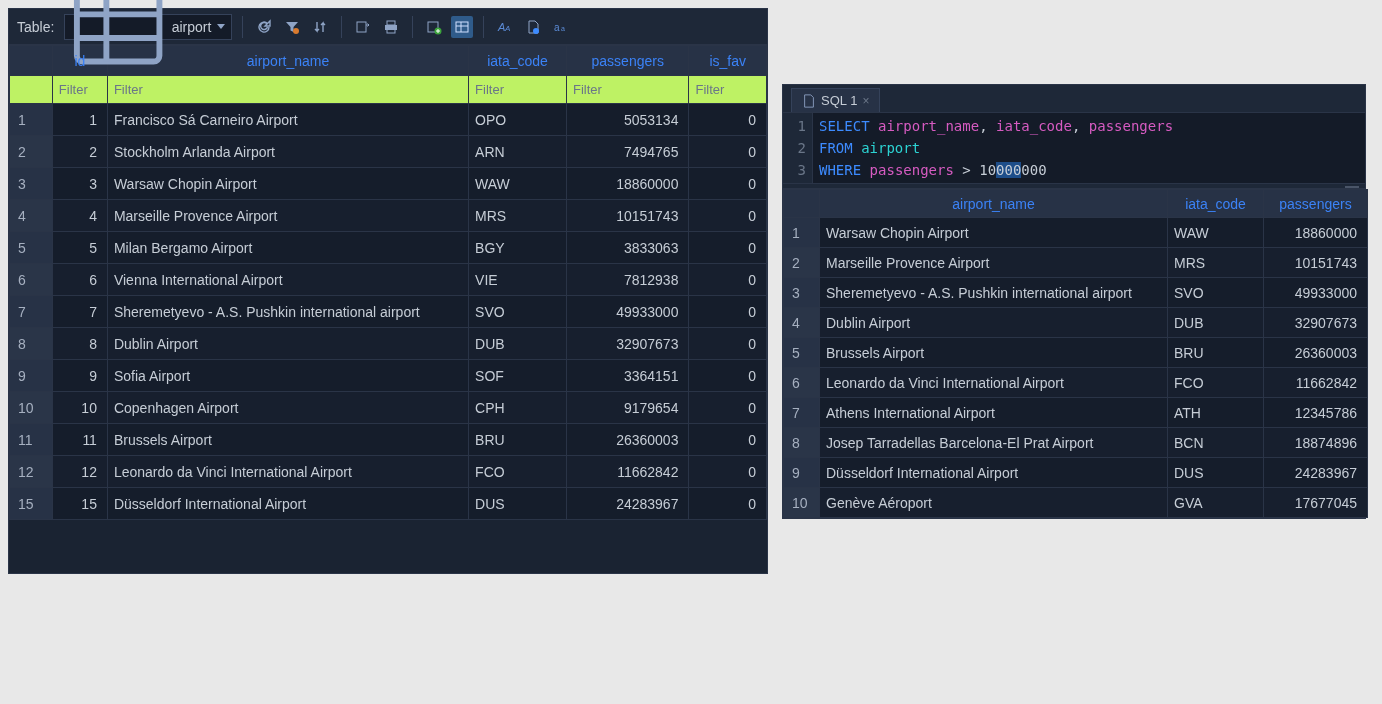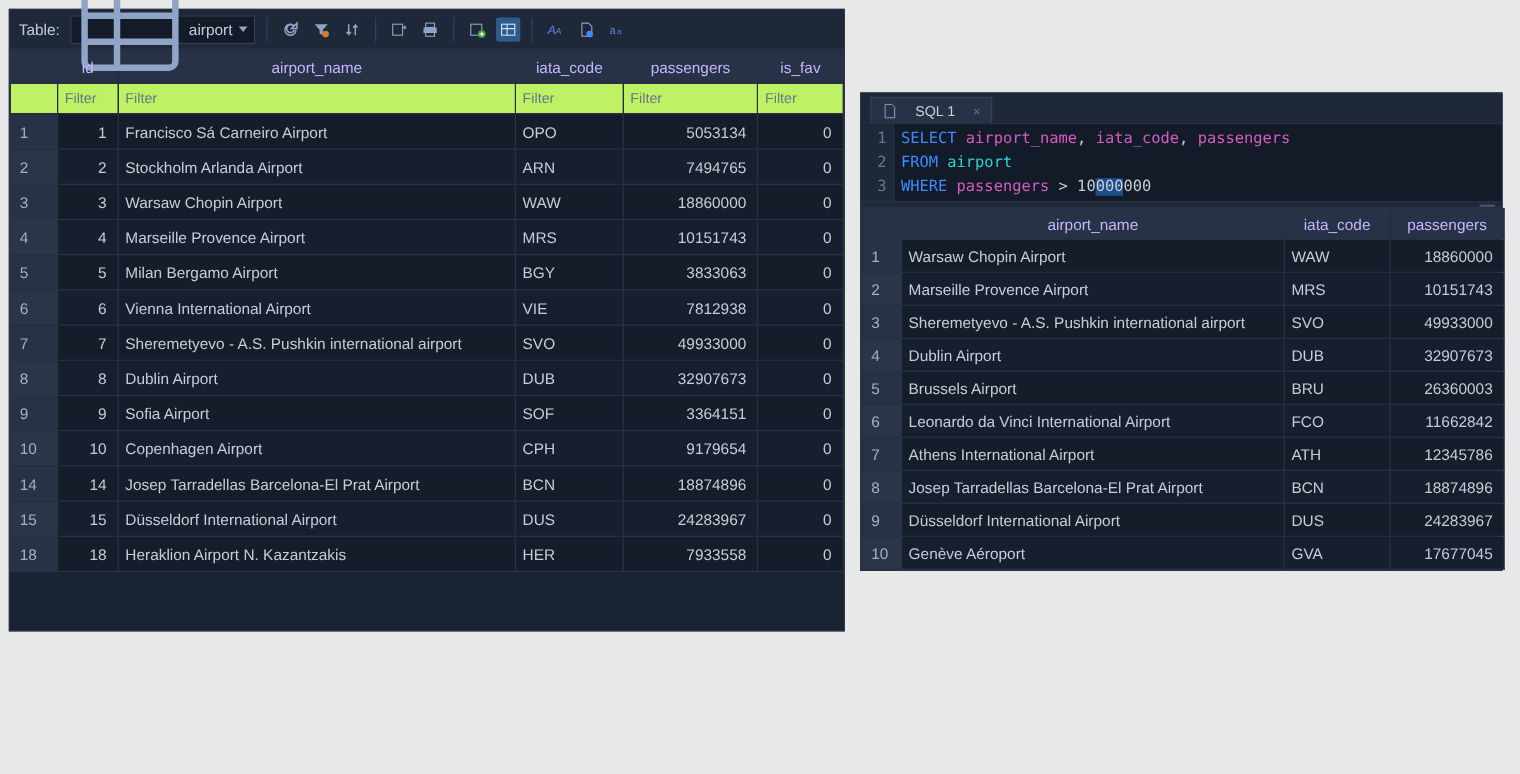--- a/index.html
+++ b/index.html
@@ -41,21 +41,21 @@
   .sep { width:1px; height:22px; background:#35425a; margin:0 4px; }
   .icon.active { background:#2f5b8a; }
   
   table.grid { border-collapse: collapse; width: 100%; table-layout: fixed; }
   .grid th, .grid td {
     border: 1px solid #2a3447; padding: 0 6px; height: 32px;
     overflow: hidden; white-space: nowrap; text-overflow: clip;
     font-size: 14px;
   }
   .grid thead th {
-    background: #273246; color: #c4b5fd; font-weight: normal;
+    background: #273246; color: #3b82f6; font-weight: normal;
     text-align: center; height: 30px;
   }
   .grid tr.filter-row td {
     background: #bef264; color: #6a7688; height: 28px; font-size: 13px;
   }
   .grid .rownum {
     background: #273246; color: #a6b0c0; text-align: left; width: 40px;
     padding-left: 8px;
   }
   .grid td { background: #151d2b; }
@@ -65,21 +65,21 @@
   .grid tbody tr:nth-child(even) .rownum { background:#2a3548; }
 
   
   .right { left: 782px; top: 84px; width: 584px; }
   .tabbar {
     display:flex; align-items:flex-end; height:28px;
     background:#1e2838; border-bottom:1px solid #2a3447; padding-left:8px;
   }
   .tab {
     background:#273246; height:24px; display:flex; align-items:center;
-    padding:0 10px; gap:16px; border:1px solid #35425a; border-bottom:none;
+    padding:0 10px; gap:5px; border:1px solid #35425a; border-bottom:none;
     font-size:13px; color:#c6cdd6;
   }
   .tab .close { color:#6a7688; cursor:pointer; font-size:12px; }
   .editor {
     display:flex; background:#141b28; font-family:Consolas, monospace;
     font-size:14px; line-height:22px;
   }
   .gutter {
     width:30px; background:#1e2838; color:#6a7688; text-align:right;
     padding:2px 6px 2px 0; border-right:1px solid #2a3447;
@@ -298,41 +298,41 @@
         </tr>
         <tr>
           <td class="rownum">10</td>
           <td class="num">10</td>
           <td class="text">Copenhagen Airport</td>
           <td class="text">CPH</td>
           <td class="num">9179654</td>
           <td class="num">0</td>
         </tr>
         <tr>
-          <td class="rownum">14</td>
-          <td class="num">14</td>
-          <td class="text">Josep Tarradellas Barcelona-El Prat Airport</td>
-          <td class="text">BCN</td>
-          <td class="num">18874896</td>
+          <td class="rownum">11</td>
+          <td class="num">11</td>
+          <td class="text">Brussels Airport</td>
+          <td class="text">BRU</td>
+          <td class="num">26360003</td>
+          <td class="num">0</td>
+        </tr>
+        <tr>
+          <td class="rownum">12</td>
+          <td class="num">12</td>
+          <td class="text">Leonardo da Vinci International Airport</td>
+          <td class="text">FCO</td>
+          <td class="num">11662842</td>
           <td class="num">0</td>
         </tr>
         <tr>
           <td class="rownum">15</td>
           <td class="num">15</td>
           <td class="text">Düsseldorf International Airport</td>
           <td class="text">DUS</td>
           <td class="num">24283967</td>
-          <td class="num">0</td>
-        </tr>
-        <tr>
-          <td class="rownum">18</td>
-          <td class="num">18</td>
-          <td class="text">Heraklion Airport N. Kazantzakis</td>
-          <td class="text">HER</td>
-          <td class="num">7933558</td>
           <td class="num">0</td>
         </tr>
       </tbody>
   </table>
 </div>
 
 <div class="panel right">
   <div class="tabbar">
     <div class="tab">
       <svg width="14" height="14" viewBox="0 0 16 16">

